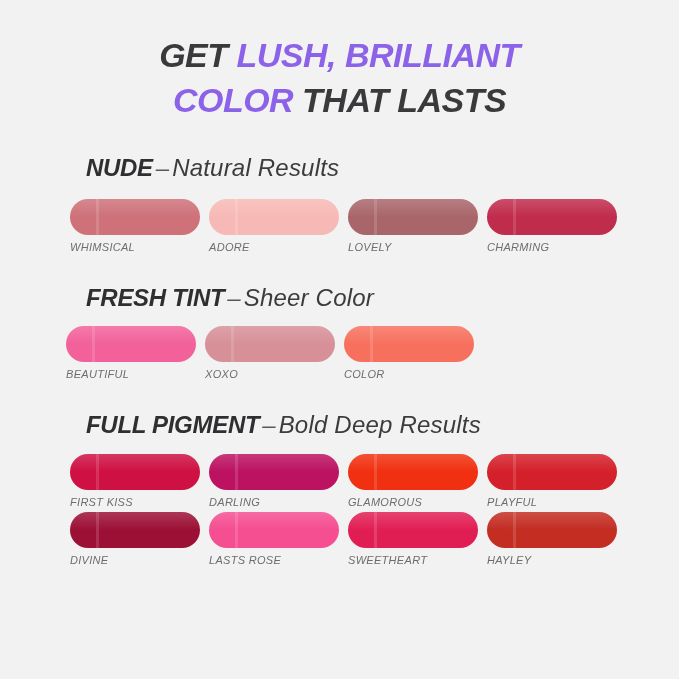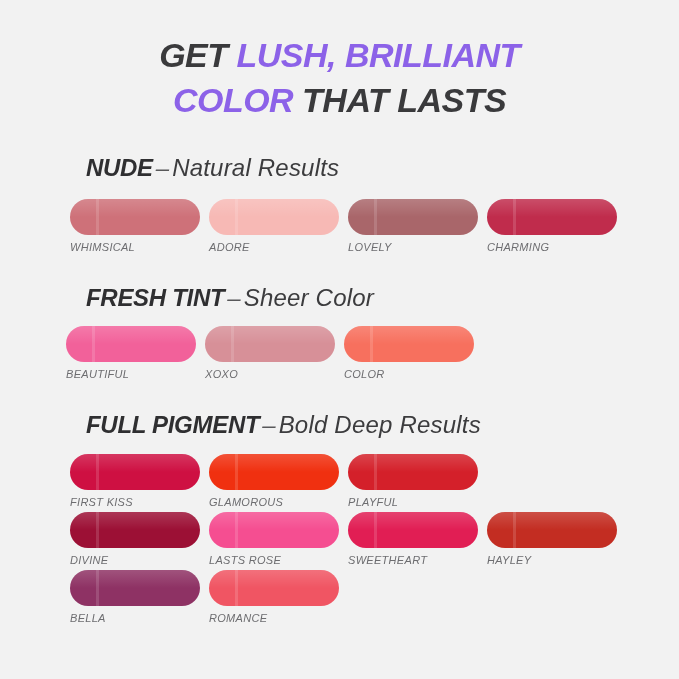--- a/index.html
+++ b/index.html
@@ -141,20 +141,24 @@
       <span class="strong">FULL PIGMENT</span><span class="dash">–</span><span class="light">Bold Deep Results</span>
     </div>
   </div>
 
   <div class="abs row" style="left:70px;top:454px;">
     <div class="cell">
       <div class="swatch" style="background:#ce1042;"></div>
       <div class="label">FIRST KISS</div>
     </div>
     <div class="cell">
+      <div class="swatch" style="background:#bc1261;"></div>
+      <div class="label">DARLING</div>
+    </div>
+    <div class="cell">
       <div class="swatch" style="background:#f03010;"></div>
       <div class="label">GLAMOROUS</div>
     </div>
     <div class="cell">
       <div class="swatch" style="background:#d4202a;"></div>
       <div class="label">PLAYFUL</div>
     </div>
   </div>
 
   <div class="abs row" style="left:70px;top:512px;">
@@ -169,24 +173,14 @@
     <div class="cell">
       <div class="swatch" style="background:#e11e54;"></div>
       <div class="label">SWEETHEART</div>
     </div>
     <div class="cell">
       <div class="swatch" style="background:#c32d22;"></div>
       <div class="label">HAYLEY</div>
     </div>
   </div>
 
-  <div class="abs row" style="left:70px;top:570px;">
-    <div class="cell">
-      <div class="swatch" style="background:#8e3264;"></div>
-      <div class="label">BELLA</div>
-    </div>
-    <div class="cell">
-      <div class="swatch" style="background:#f05563;"></div>
-      <div class="label">ROMANCE</div>
-    </div>
-  </div>
 
 </div>
 
 </body></html>

